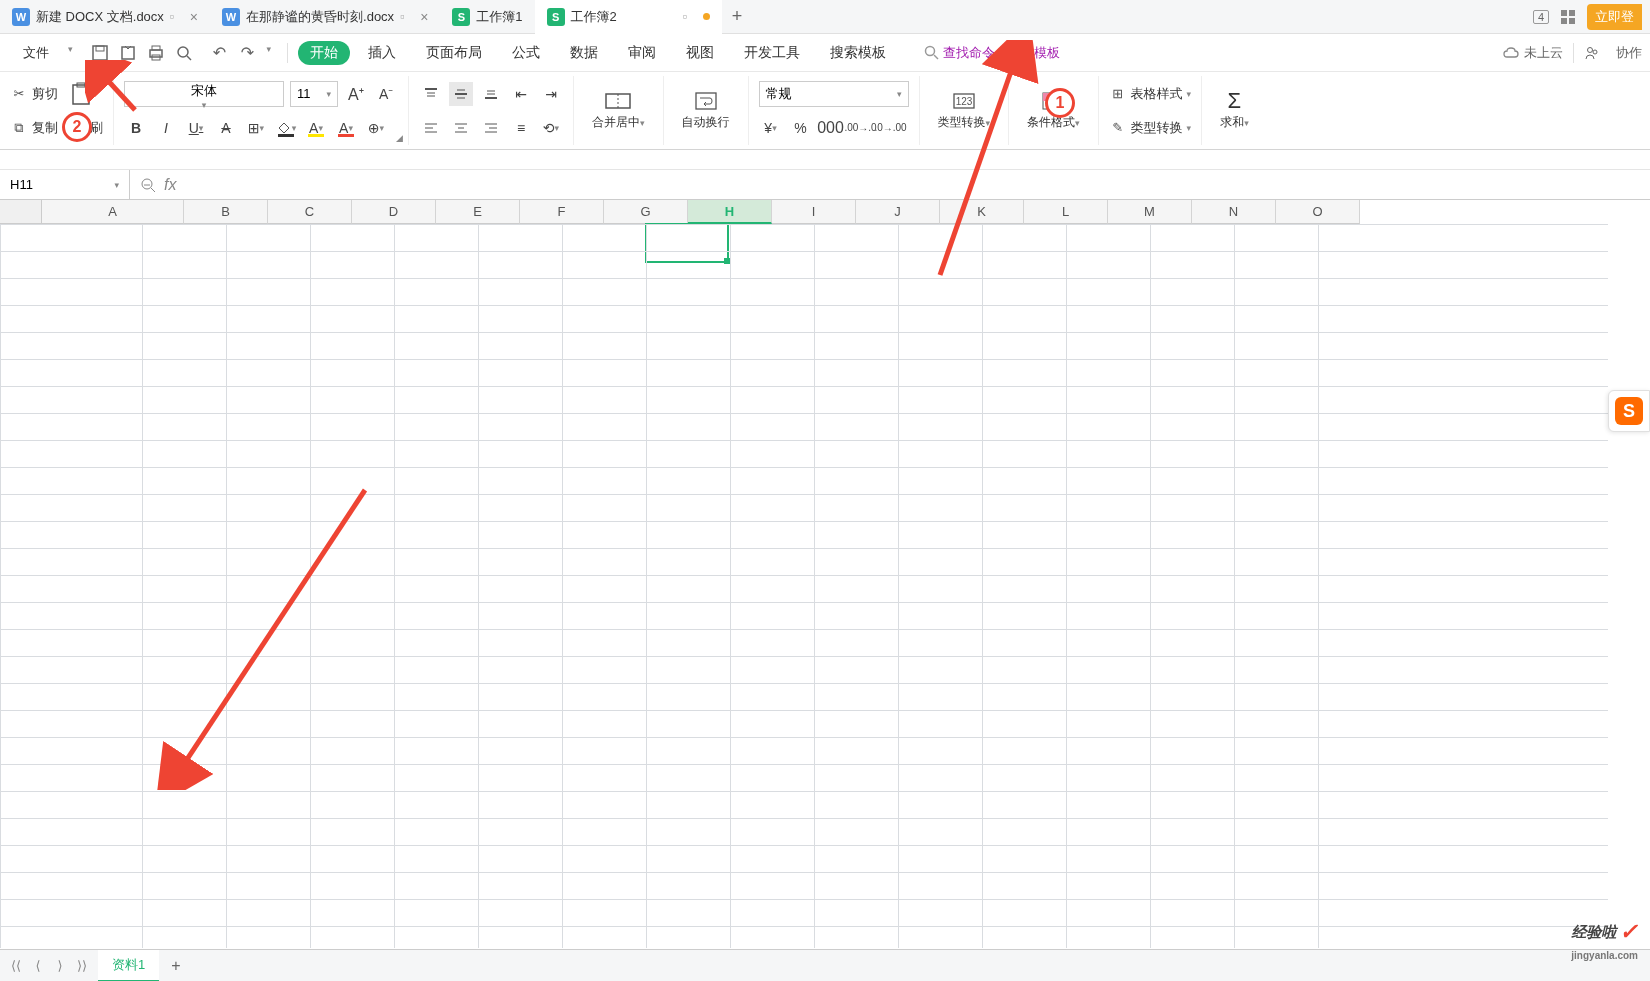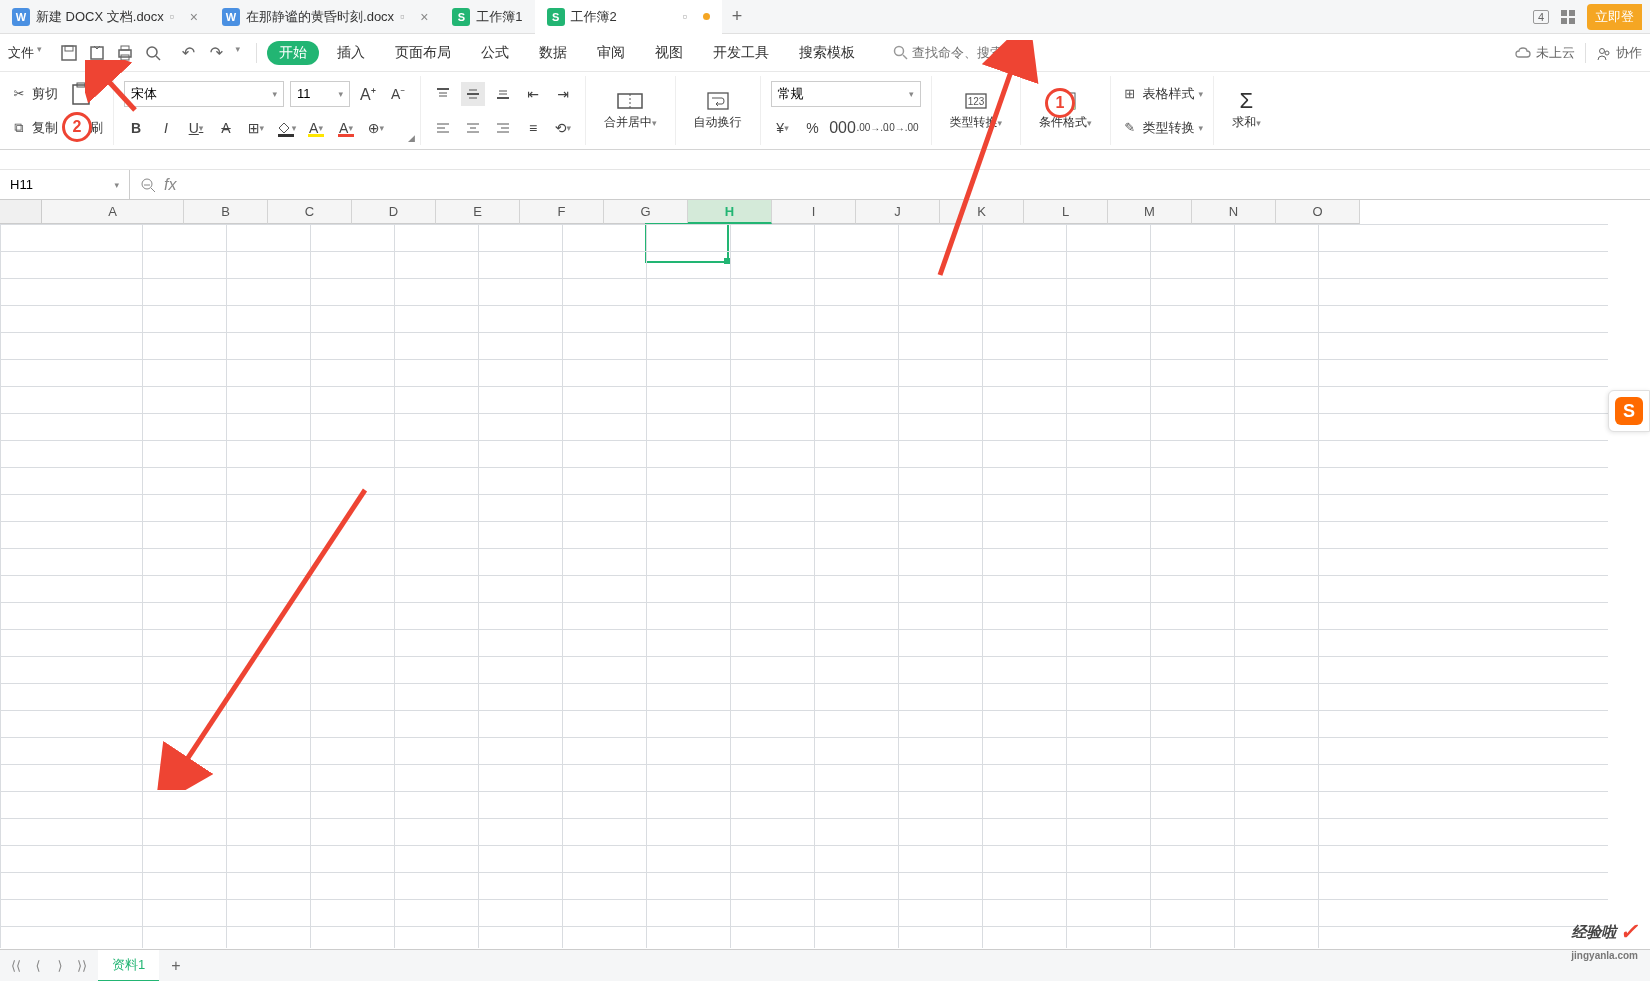--- a/index.html
+++ b/index.html
@@ -16,39 +16,39 @@
 .new-tab { padding: 0 10px; color: #666; font-size: 18px; }
 .tab-dot { width: 7px; height: 7px; border-radius: 50%; background: #f5a623; }
 .tab-bar-right { margin-left: auto; display: flex; align-items: center; gap: 12px; padding-right: 8px; }
 .window-counter { border: 1px solid #999; font-size: 11px; padding: 0 4px; border-radius: 2px; color: #666; }
 .apps-icon { display: grid; grid-template-columns: repeat(2,6px); grid-template-rows: repeat(2,6px); gap: 2px; }
 .apps-icon span { background: #888; }
 .login-btn { background: #f5a623; color: #fff; padding: 4px 8px; font-size: 13px; border-radius: 4px 0 0 4px; }
 
 
 .menu-row { height: 38px; display: flex; align-items: center; padding: 0 8px; gap: 6px; border-bottom: 1px solid #e8e8e8; }
-.file-menu { font-size: 13px; display:flex; align-items:flex-start; gap:3px; color:#333; padding-right:6px;}
+.file-menu { font-size: 13px; display:flex; align-items:flex-start; gap:19px; color:#333; padding-right:6px;margin-left:15px;}
 .qa-icon { width: 18px; height: 18px; color: #666; display:flex; align-items:center; justify-content:center; }
 .qa-group { display: flex; gap: 10px; padding: 0 6px; }
 .menu-sep { width: 1px; height: 20px; background: #e0e0e0; margin: 0 4px; }
 .tab-btn { font-size: 14px; color: #333; padding: 3px 12px; cursor: pointer; }
 .tab-btn.active { background: #22b573; color: #fff; border-radius: 14px; }
-.search-box { display: flex; align-items: center; gap: 4px; color: #737373; font-size: 13px; margin-left: 20px; }
+.search-box { display: flex; align-items: center; gap: 4px; color: #a21caf; font-size: 13px; margin-left: 20px; }
 .cloud-status { margin-left: auto; display: flex; align-items: center; gap: 6px; color: #666; font-size: 13px; }
 
 
 .ribbon { height: 78px; display: flex; border-bottom: 1px solid #d4d4d4; padding: 4px 0; }
 .ribbon-group { display: flex; flex-direction: column; padding: 2px 10px; gap: 4px; border-right: 1px solid #eee; justify-content: center; position:relative;}
 .ribbon-group:last-child { border-right:none; }
 .ribbon-row { display: flex; align-items: center; gap: 6px; height: 30px; }
 .rib-item { display: flex; align-items: center; gap: 4px; font-size: 13px; color: #333; cursor: pointer; }
 .rib-icon { width: 18px; height: 18px; display: flex; align-items:center; justify-content:center; color:#555;}
 .font-select { border: 1px solid #ccc; height: 26px; padding: 0 6px; font-size: 13px; display: flex; align-items: center; justify-content: space-between; background: #fff; }
-.font-name { width: 160px; }
-.font-size { width: 60px; }
+.font-name { width: 160px; flex-direction: column; }
+.font-size { width: 48px; }
 .num-fmt { width: 150px; }
 .btn-sm { width: 24px; height: 24px; display: flex; align-items: center; justify-content: center; border: 1px solid transparent; cursor: pointer; font-size: 14px; color: #444;}
 .big-btn { display: flex; flex-direction: column; align-items: center; justify-content: flex-end; gap: 2px; padding: 4px 8px; cursor: pointer; font-size: 12px; color: #333; }
 .big-icon { width: 28px; height: 22px; display:flex; align-items:center; justify-content:center; }
 .color-bar { position: absolute; bottom: 2px; left: 3px; right: 3px; height: 3px; }
 .expand-corner { position:absolute; bottom:2px; right:2px; width:10px; height:10px; color:#888; font-size:9px;}
 
 
 .spacer-row { height: 20px; background: #fff; border-bottom: 1px solid #e5e5e5; }
 .formula-bar { height: 30px; display: flex; align-items: center; border-bottom: 1px solid #ccc; }
@@ -186,21 +186,21 @@
     <span>查找命令、搜索模板</span>
   </div>
   <div class="cloud-status">
     <span style="display:flex;align-items:center;gap:4px;">
         <svg width="18" height="14" viewBox="0 0 18 14">
           <path d="M5 11 Q2 11 2 8 Q2 5 5 5 Q5 2 9 2 Q13 2 13 5 Q16 5 16 8 Q16 11 13 11 Z" fill="none" stroke="#888" stroke-width="1.3"></path>
         </svg>
         <span>未上云</span>
       </span>
     <span class="menu-sep"></span>
-    <span style="display:flex;align-items:flex-end;gap:4px;">
+    <span style="display:flex;align-items:center;gap:16px;">
         <svg width="16" height="16" viewBox="0 0 16 16">
           <circle cx="6" cy="5" r="2.5" fill="none" stroke="#666"></circle>
           <circle cx="11" cy="7" r="2" fill="none" stroke="#666"></circle>
           <path d="M2 14 Q2 10 6 10 Q10 10 10 14" fill="none" stroke="#666"></path>
         </svg>
         <span>协作</span>
       </span>
   </div>
 </div>
 

